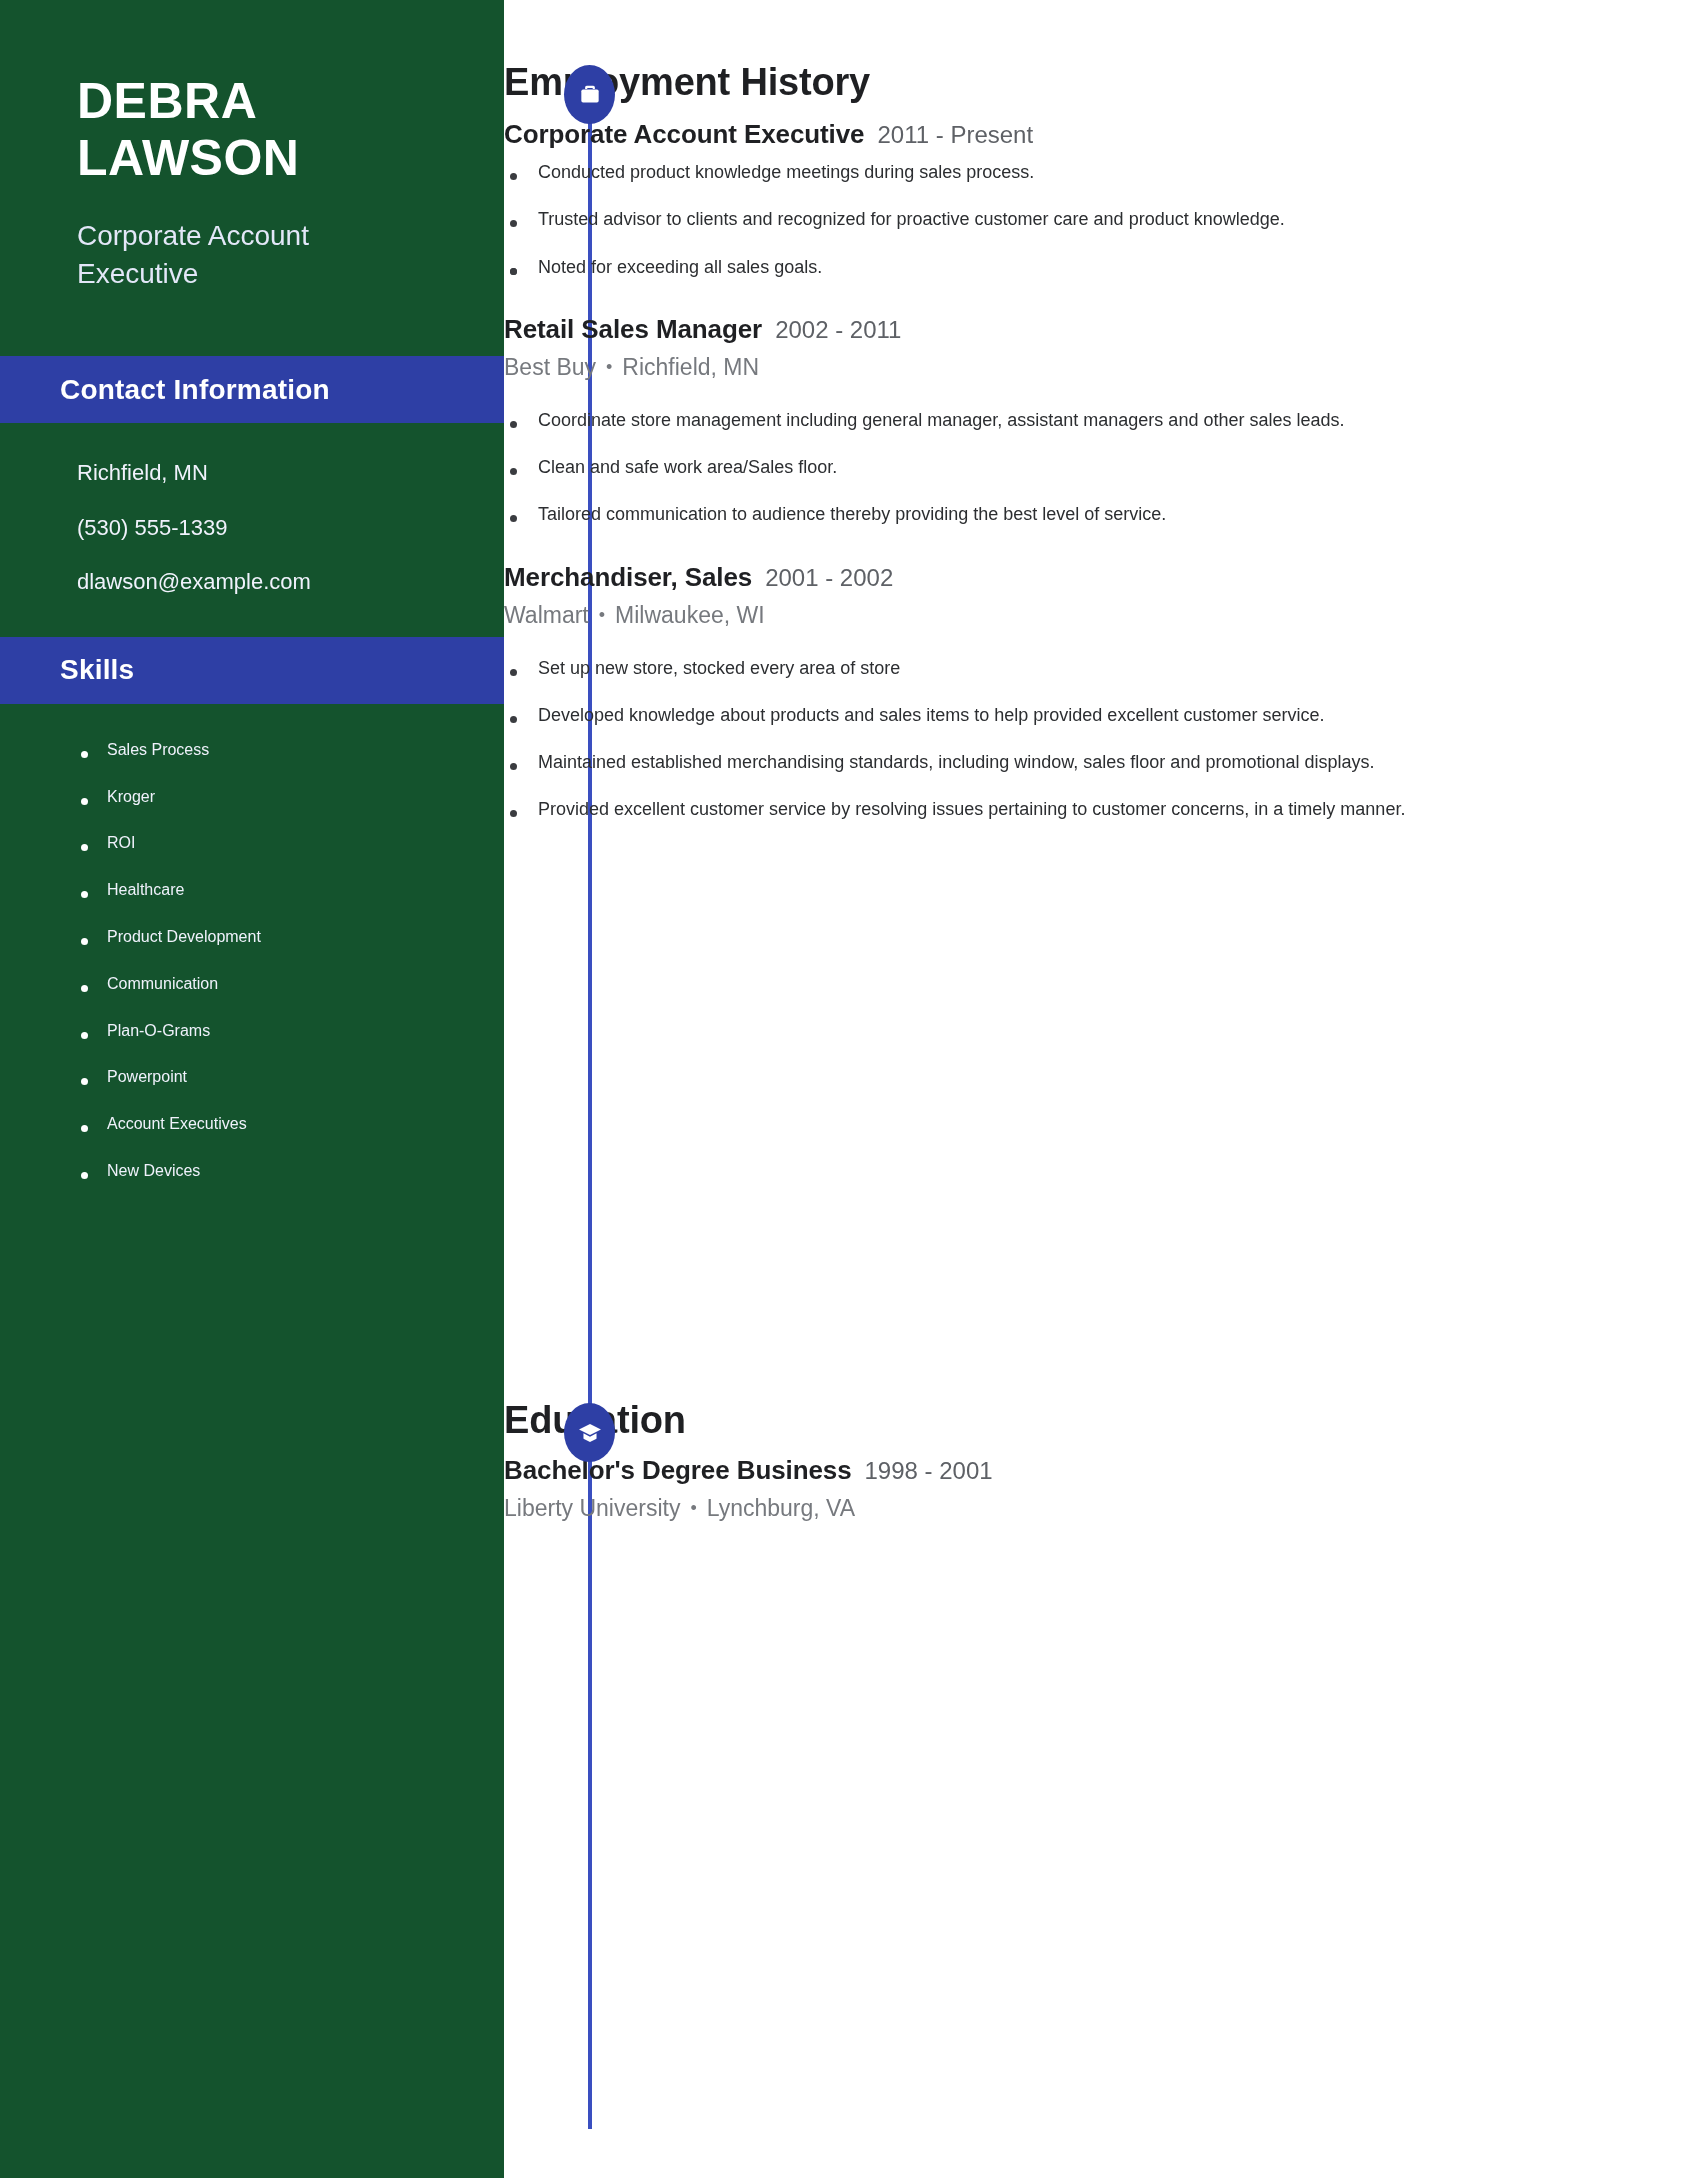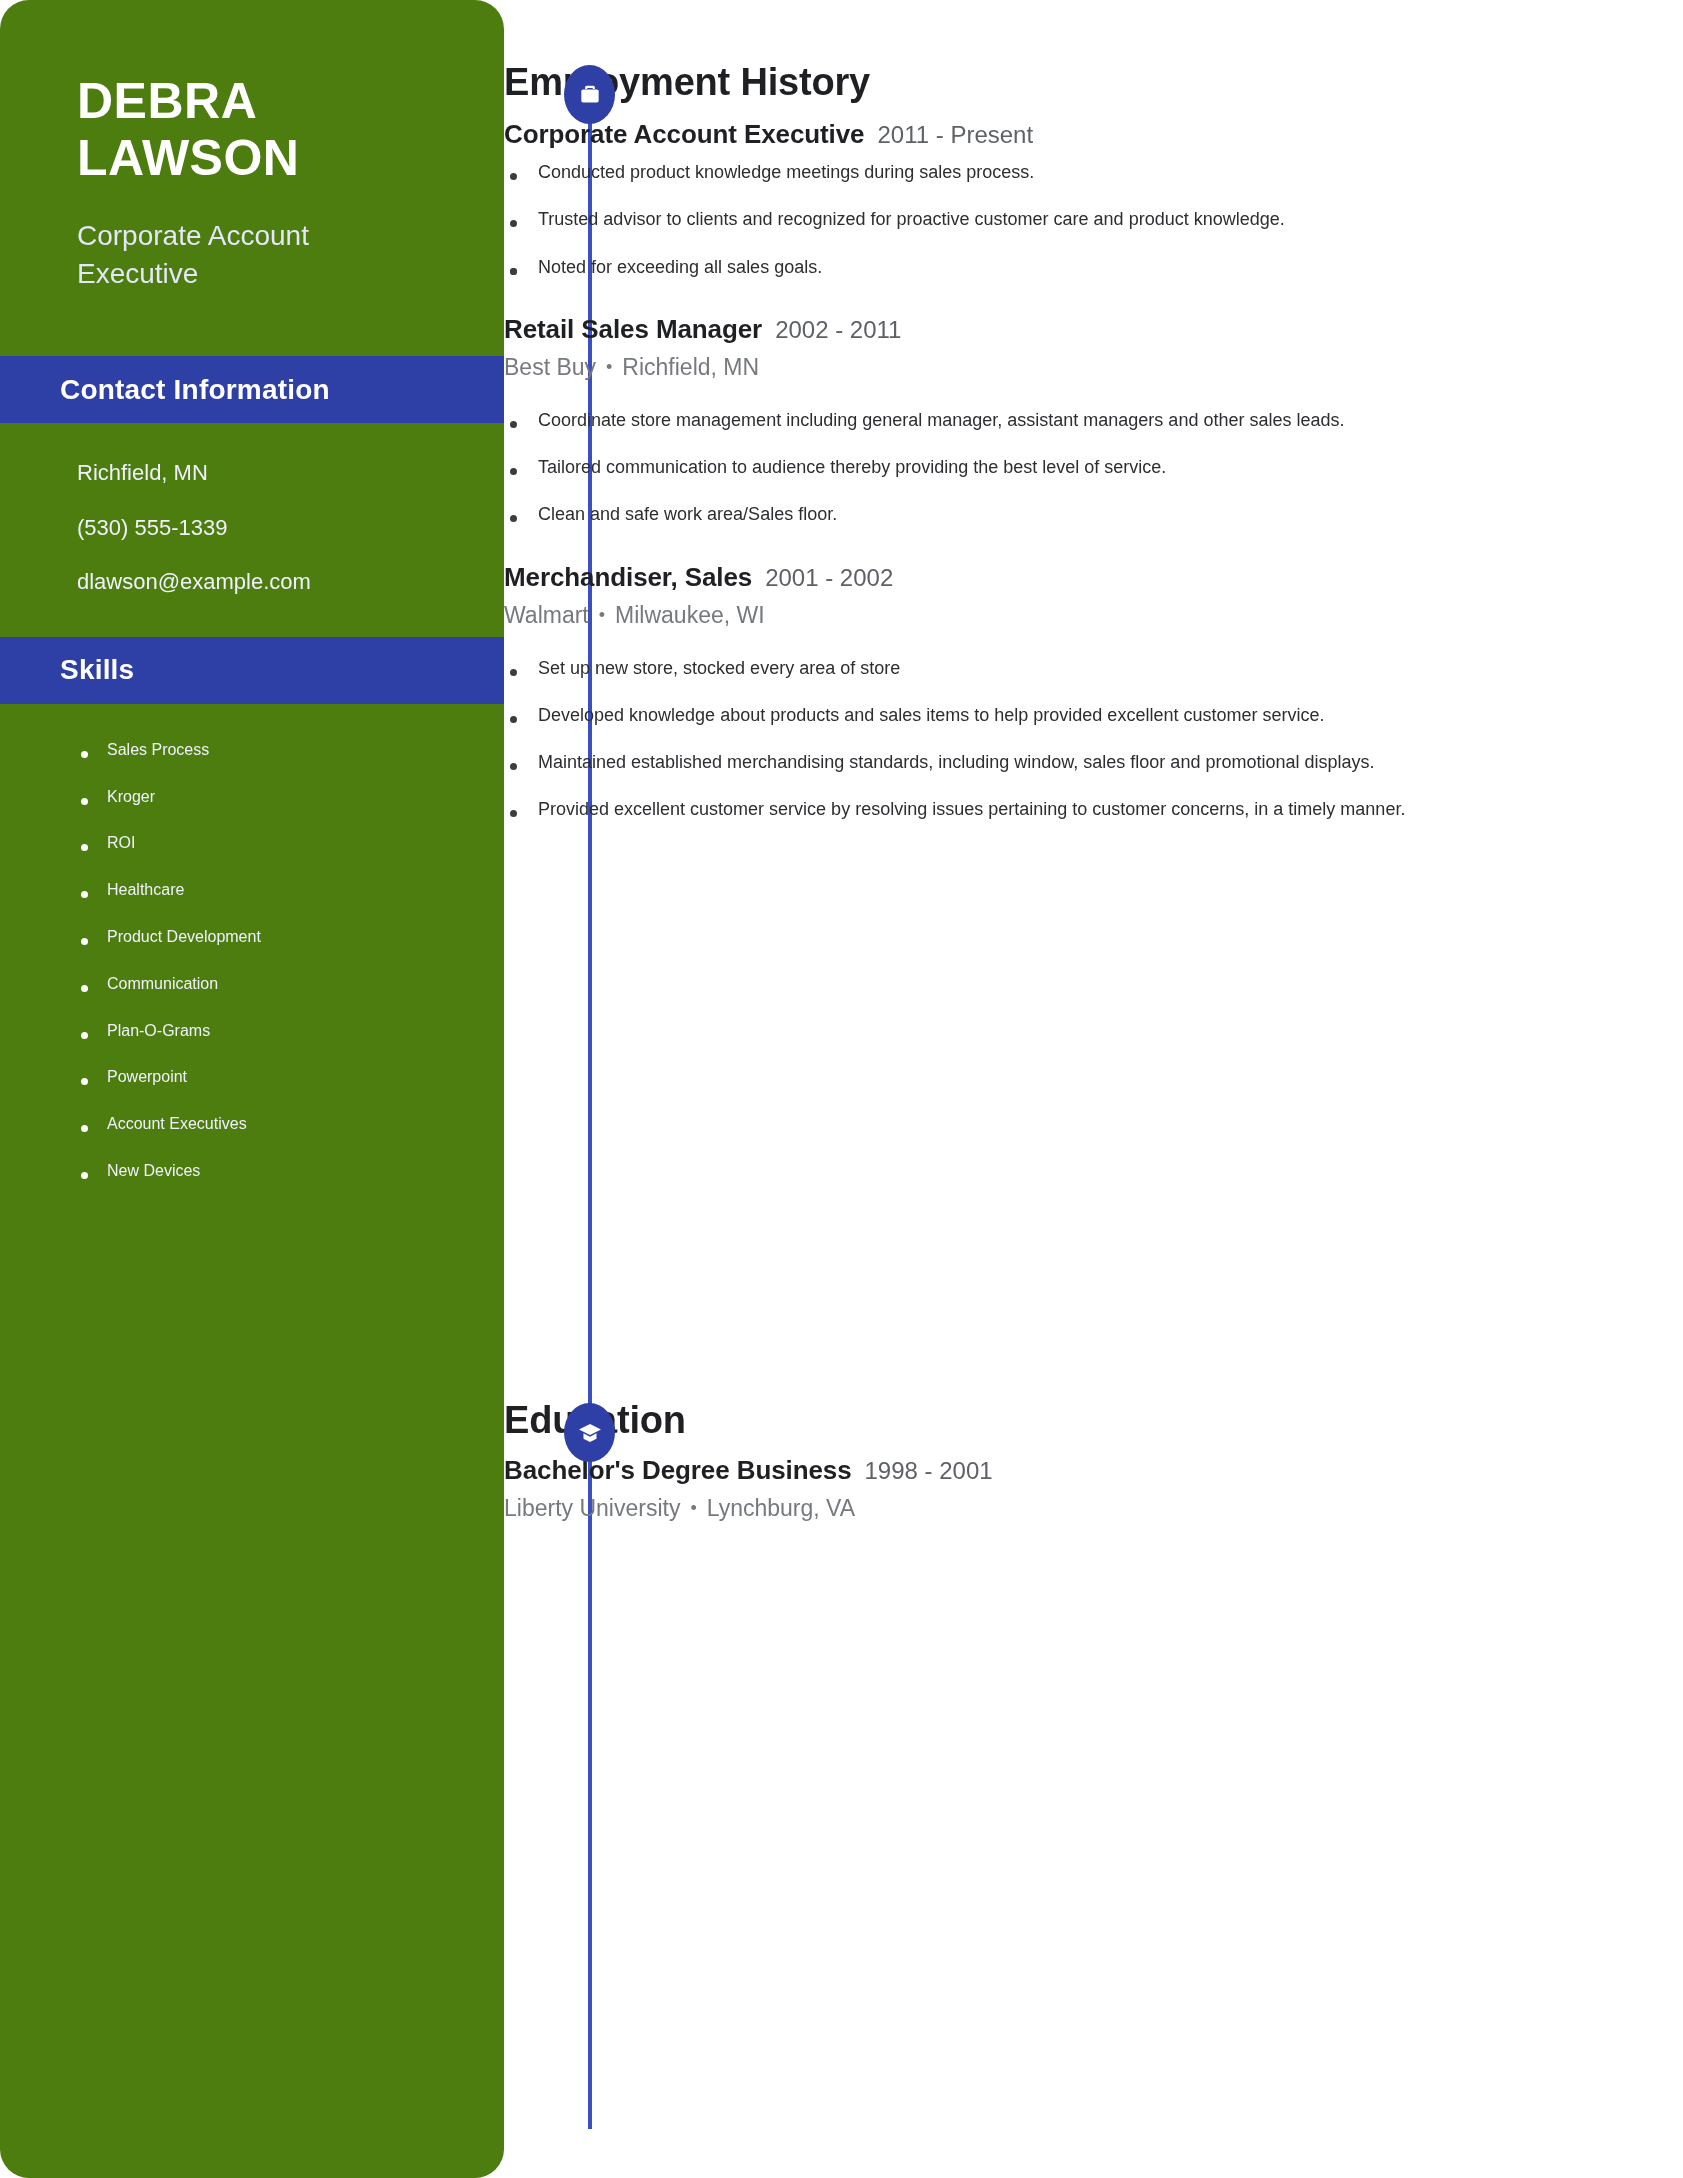--- a/index.html
+++ b/index.html
@@ -18,24 +18,23 @@
     height: 2178px;
     background: #ffffff;
     overflow: hidden;
     display: flex;
   }
 
   
   .sidebar {
     width: 504px;
     flex: 0 0 504px;
-    background: #4d7c0f;
+    background: #14532d;
     position: relative;
     color: #ffffff;
-    border-radius: 29px;
   }
 
   .sidebar-identity {
     padding: 73px 77px 0 77px;
   }
 
   .name-line {
     font-size: 50px;
     font-weight: bold;
     letter-spacing: 0.5px;
@@ -273,22 +272,22 @@
 
       <div class="entry-gap"></div>
 
       <div class="entry">
         <div class="entry-head">
           <span class="entry-role">Retail Sales Manager</span><span class="entry-dates">2002 - 2011</span>
         </div>
         <div class="entry-meta"><span>Best Buy</span><span class="sep">•</span><span>Richfield, MN</span></div>
         <ul class="bullets">
           <li><span class="dot"></span><span>Coordinate store management including general manager, assistant managers and other sales leads.</span></li>
+          <li><span class="dot"></span><span>Clean and safe work area/Sales floor.</span></li>
           <li><span class="dot"></span><span>Tailored communication to audience thereby providing the best level of service.</span></li>
-          <li><span class="dot"></span><span>Clean and safe work area/Sales floor.</span></li>
         </ul>
       </div>
 
       <div class="entry-gap"></div>
 
       <div class="entry">
         <div class="entry-head">
           <span class="entry-role">Merchandiser, Sales</span><span class="entry-dates">2001 - 2002</span>
         </div>
         <div class="entry-meta"><span>Walmart</span><span class="sep">•</span><span>Milwaukee, WI</span></div>

